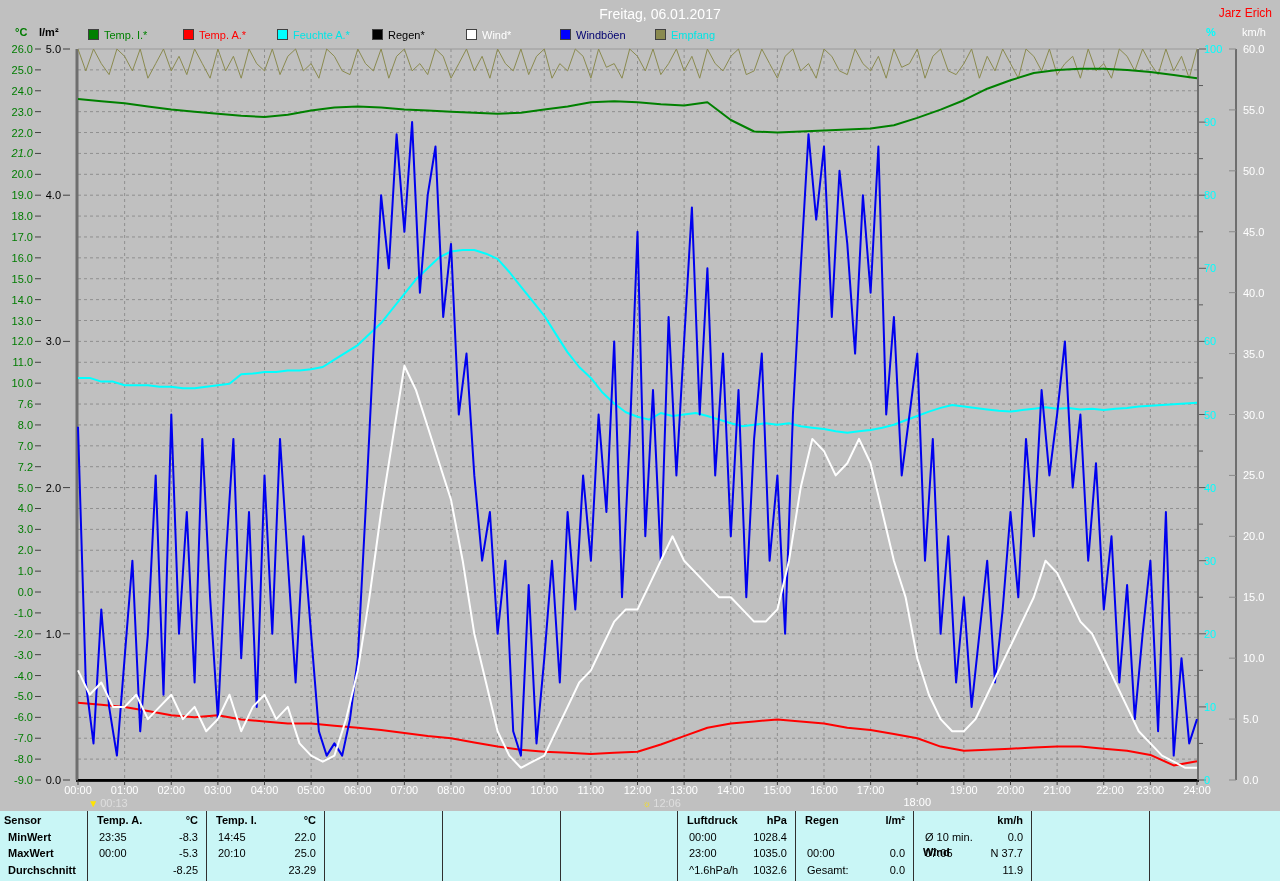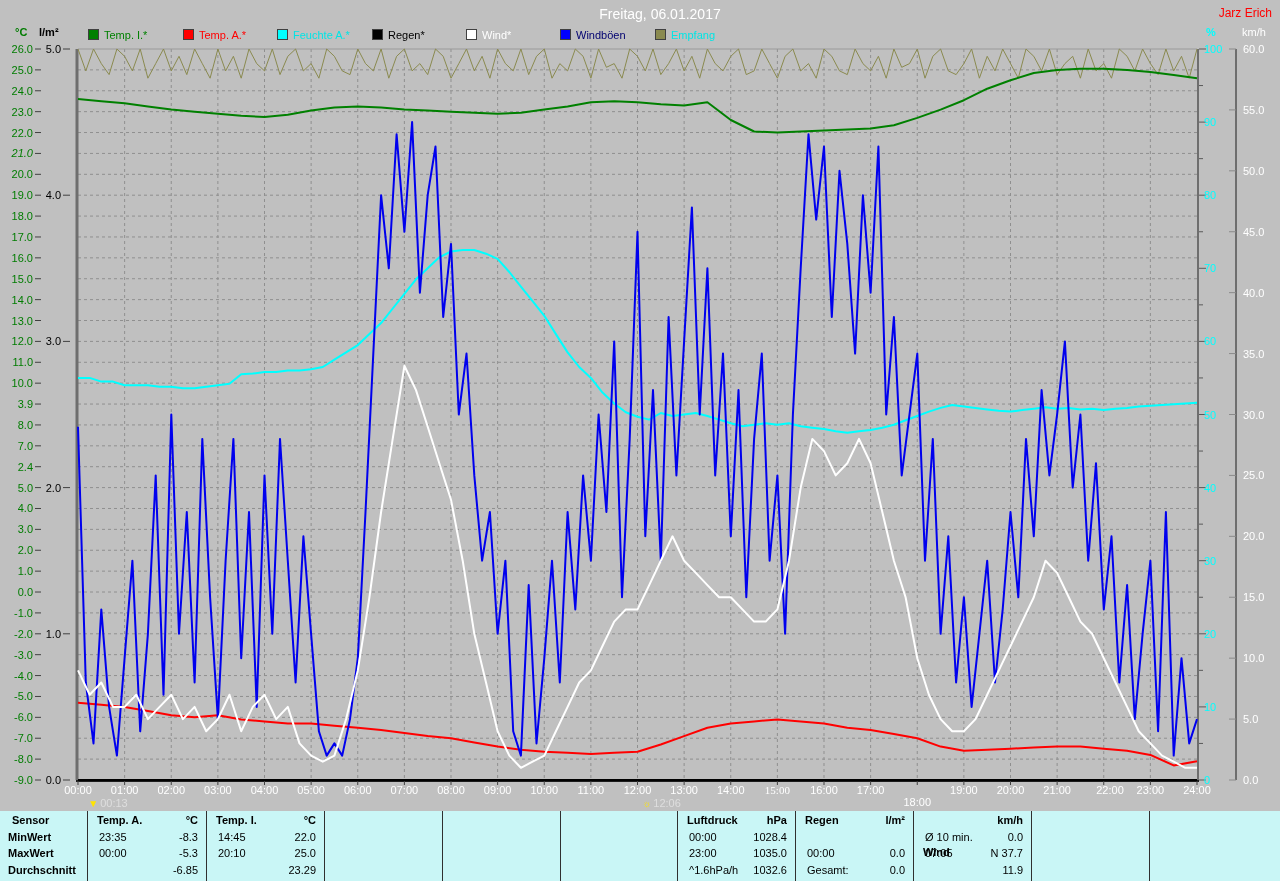--- a/index.html
+++ b/index.html
@@ -231,24 +231,24 @@
     <div class="ticklabel tl-right" style="left: 2px; top: 189.2px; width: 31px; color: rgb(0, 124, 0);">19.0</div>
     <div class="ticklabel tl-right" style="left: 2px; top: 210.086px; width: 31px; color: rgb(0, 124, 0);">18.0</div>
     <div class="ticklabel tl-right" style="left: 2px; top: 230.971px; width: 31px; color: rgb(0, 124, 0);">17.0</div>
     <div class="ticklabel tl-right" style="left: 2px; top: 251.857px; width: 31px; color: rgb(0, 124, 0);">16.0</div>
     <div class="ticklabel tl-right" style="left: 2px; top: 272.743px; width: 31px; color: rgb(0, 124, 0);">15.0</div>
     <div class="ticklabel tl-right" style="left: 2px; top: 293.629px; width: 31px; color: rgb(0, 124, 0);">14.0</div>
     <div class="ticklabel tl-right" style="left: 2px; top: 314.514px; width: 31px; color: rgb(0, 124, 0);">13.0</div>
     <div class="ticklabel tl-right" style="left: 2px; top: 335.4px; width: 31px; color: rgb(0, 124, 0);">12.0</div>
     <div class="ticklabel tl-right" style="left: 2px; top: 356.286px; width: 31px; color: rgb(0, 124, 0);">11.0</div>
     <div class="ticklabel tl-right" style="left: 2px; top: 377.171px; width: 31px; color: rgb(0, 124, 0);">10.0</div>
-    <div class="ticklabel tl-right" style="left: 2px; top: 398.057px; width: 31px; color: rgb(0, 124, 0);">3.9</div>
+    <div class="ticklabel tl-right" style="left: 2px; top: 398.057px; width: 31px; color: rgb(0, 124, 0);">7.6</div>
     <div class="ticklabel tl-right" style="left: 2px; top: 418.943px; width: 31px; color: rgb(0, 124, 0);">8.0</div>
     <div class="ticklabel tl-right" style="left: 2px; top: 439.829px; width: 31px; color: rgb(0, 124, 0);">7.0</div>
-    <div class="ticklabel tl-right" style="left: 2px; top: 460.714px; width: 31px; color: rgb(0, 124, 0);">2.4</div>
+    <div class="ticklabel tl-right" style="left: 2px; top: 460.714px; width: 31px; color: rgb(0, 124, 0);">7.2</div>
     <div class="ticklabel tl-right" style="left: 2px; top: 481.6px; width: 31px; color: rgb(0, 124, 0);">5.0</div>
     <div class="ticklabel tl-right" style="left: 2px; top: 502.486px; width: 31px; color: rgb(0, 124, 0);">4.0</div>
     <div class="ticklabel tl-right" style="left: 2px; top: 523.371px; width: 31px; color: rgb(0, 124, 0);">3.0</div>
     <div class="ticklabel tl-right" style="left: 2px; top: 544.257px; width: 31px; color: rgb(0, 124, 0);">2.0</div>
     <div class="ticklabel tl-right" style="left: 2px; top: 565.143px; width: 31px; color: rgb(0, 124, 0);">1.0</div>
     <div class="ticklabel tl-right" style="left: 2px; top: 586.029px; width: 31px; color: rgb(0, 124, 0);">0.0</div>
     <div class="ticklabel tl-right" style="left: 2px; top: 606.914px; width: 31px; color: rgb(0, 124, 0);">-1.0</div>
     <div class="ticklabel tl-right" style="left: 2px; top: 627.8px; width: 31px; color: rgb(0, 124, 0);">-2.0</div>
     <div class="ticklabel tl-right" style="left: 2px; top: 648.686px; width: 31px; color: rgb(0, 124, 0);">-3.0</div>
     <div class="ticklabel tl-right" style="left: 2px; top: 669.571px; width: 31px; color: rgb(0, 124, 0);">-4.0</div>
@@ -295,21 +295,21 @@
     <div class="ticklabel" style="left: 291.125px; top: 784px; width: 40px; color: rgb(255, 255, 255); text-align: center;">05:00</div>
     <div class="ticklabel" style="left: 337.75px; top: 784px; width: 40px; color: rgb(255, 255, 255); text-align: center;">06:00</div>
     <div class="ticklabel" style="left: 384.375px; top: 784px; width: 40px; color: rgb(255, 255, 255); text-align: center;">07:00</div>
     <div class="ticklabel" style="left: 431px; top: 784px; width: 40px; color: rgb(255, 255, 255); text-align: center;">08:00</div>
     <div class="ticklabel" style="left: 477.625px; top: 784px; width: 40px; color: rgb(255, 255, 255); text-align: center;">09:00</div>
     <div class="ticklabel" style="left: 524.25px; top: 784px; width: 40px; color: rgb(255, 255, 255); text-align: center;">10:00</div>
     <div class="ticklabel" style="left: 570.875px; top: 784px; width: 40px; color: rgb(255, 255, 255); text-align: center;">11:00</div>
     <div class="ticklabel" style="left: 617.5px; top: 784px; width: 40px; color: rgb(255, 255, 255); text-align: center;">12:00</div>
     <div class="ticklabel" style="left: 664.125px; top: 784px; width: 40px; color: rgb(255, 255, 255); text-align: center;">13:00</div>
     <div class="ticklabel" style="left: 710.75px; top: 784px; width: 40px; color: rgb(255, 255, 255); text-align: center;">14:00</div>
-    <div class="ticklabel" style="left: 757.375px; top: 784px; width: 40px; color: rgb(255, 255, 255); text-align: center; font-family: Liberation Serif, serif;">15:00</div>
+    <div class="ticklabel" style="left: 757.375px; top: 784px; width: 40px; color: rgb(255, 255, 255); text-align: center;">15:00</div>
     <div class="ticklabel" style="left: 804px; top: 784px; width: 40px; color: rgb(255, 255, 255); text-align: center;">16:00</div>
     <div class="ticklabel" style="left: 850.625px; top: 784px; width: 40px; color: rgb(255, 255, 255); text-align: center;">17:00</div>
     <div class="ticklabel" style="left: 897.25px; top: 784px; width: 40px; color: rgb(255, 255, 255); text-align: center; margin-top: 12px;">18:00</div>
     <div class="ticklabel" style="left: 943.875px; top: 784px; width: 40px; color: rgb(255, 255, 255); text-align: center;">19:00</div>
     <div class="ticklabel" style="left: 990.5px; top: 784px; width: 40px; color: rgb(255, 255, 255); text-align: center;">20:00</div>
     <div class="ticklabel" style="left: 1037.12px; top: 784px; width: 40px; color: rgb(255, 255, 255); text-align: center;">21:00</div>
     <div class="ticklabel" style="left: 1083.75px; top: 784px; width: 40px; color: rgb(255, 255, 255); text-align: right;">22:00</div>
     <div class="ticklabel" style="left: 1130.38px; top: 784px; width: 40px; color: rgb(255, 255, 255); text-align: center;">23:00</div>
     <div class="ticklabel" style="left: 1177px; top: 784px; width: 40px; color: rgb(255, 255, 255); text-align: center;">24:00</div>
   </div>
@@ -322,31 +322,31 @@
     <div class="tsep" style="left: 87px;"></div>
     <div class="tsep" style="left: 206px;"></div>
     <div class="tsep" style="left: 324px;"></div>
     <div class="tsep" style="left: 442px;"></div>
     <div class="tsep" style="left: 560px;"></div>
     <div class="tsep" style="left: 677px;"></div>
     <div class="tsep" style="left: 795px;"></div>
     <div class="tsep" style="left: 913px;"></div>
     <div class="tsep" style="left: 1031px;"></div>
     <div class="tsep" style="left: 1149px;"></div>
-    <div class="tcell tbold" style="left: 12px; top: 2px;">Sensor</div>
+    <div class="tcell tbold" style="left: 4px; top: 2px;">Sensor</div>
     <div class="tcell tbold" style="left: 8px; top: 19px;">MinWert</div>
     <div class="tcell tbold" style="left: 8px; top: 35px;">MaxWert</div>
     <div class="tcell tbold" style="left: 8px; top: 52px;">Durchschnitt</div>
     <div class="tcell tbold" style="left: 97px; top: 2px;">Temp. A.</div>
     <div class="tcell tbold" style="left: 87px; top: 2px; width: 111px; text-align: right;">°C</div>
     <div class="tcell" style="left: 99px; top: 19px;">23:35</div>
     <div class="tcell" style="left: 87px; top: 19px; width: 111px; text-align: right;">-8.3</div>
     <div class="tcell" style="left: 99px; top: 35px;">00:00</div>
     <div class="tcell" style="left: 87px; top: 35px; width: 111px; text-align: right;">-5.3</div>
-    <div class="tcell" style="left: 87px; top: 52px; width: 111px; text-align: right;">-6.85</div>
+    <div class="tcell" style="left: 87px; top: 52px; width: 111px; text-align: right;">-8.25</div>
     <div class="tcell tbold" style="left: 216px; top: 2px;">Temp. I.</div>
     <div class="tcell tbold" style="left: 206px; top: 2px; width: 110px; text-align: right;">°C</div>
     <div class="tcell" style="left: 218px; top: 19px;">14:45</div>
     <div class="tcell" style="left: 206px; top: 19px; width: 110px; text-align: right;">22.0</div>
     <div class="tcell" style="left: 218px; top: 35px;">20:10</div>
     <div class="tcell" style="left: 206px; top: 35px; width: 110px; text-align: right;">25.0</div>
     <div class="tcell" style="left: 206px; top: 52px; width: 110px; text-align: right;">23.29</div>
     <div class="tcell tbold" style="left: 687px; top: 2px;">Luftdruck</div>
     <div class="tcell tbold" style="left: 677px; top: 2px; width: 110px; text-align: right;">hPa</div>
     <div class="tcell" style="left: 689px; top: 19px;">00:00</div>

